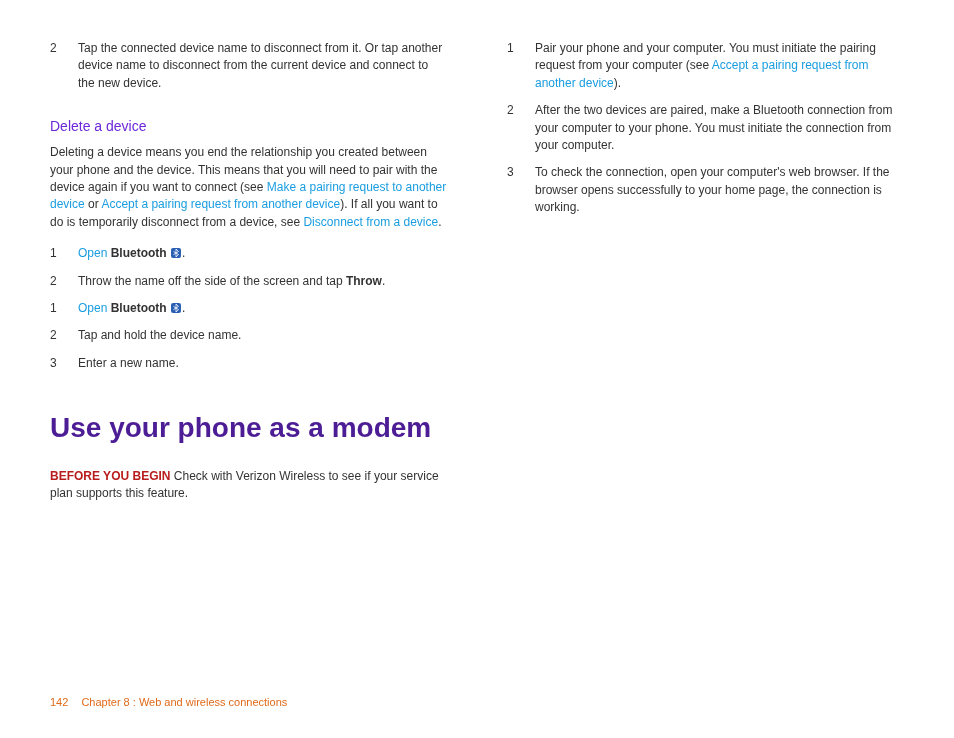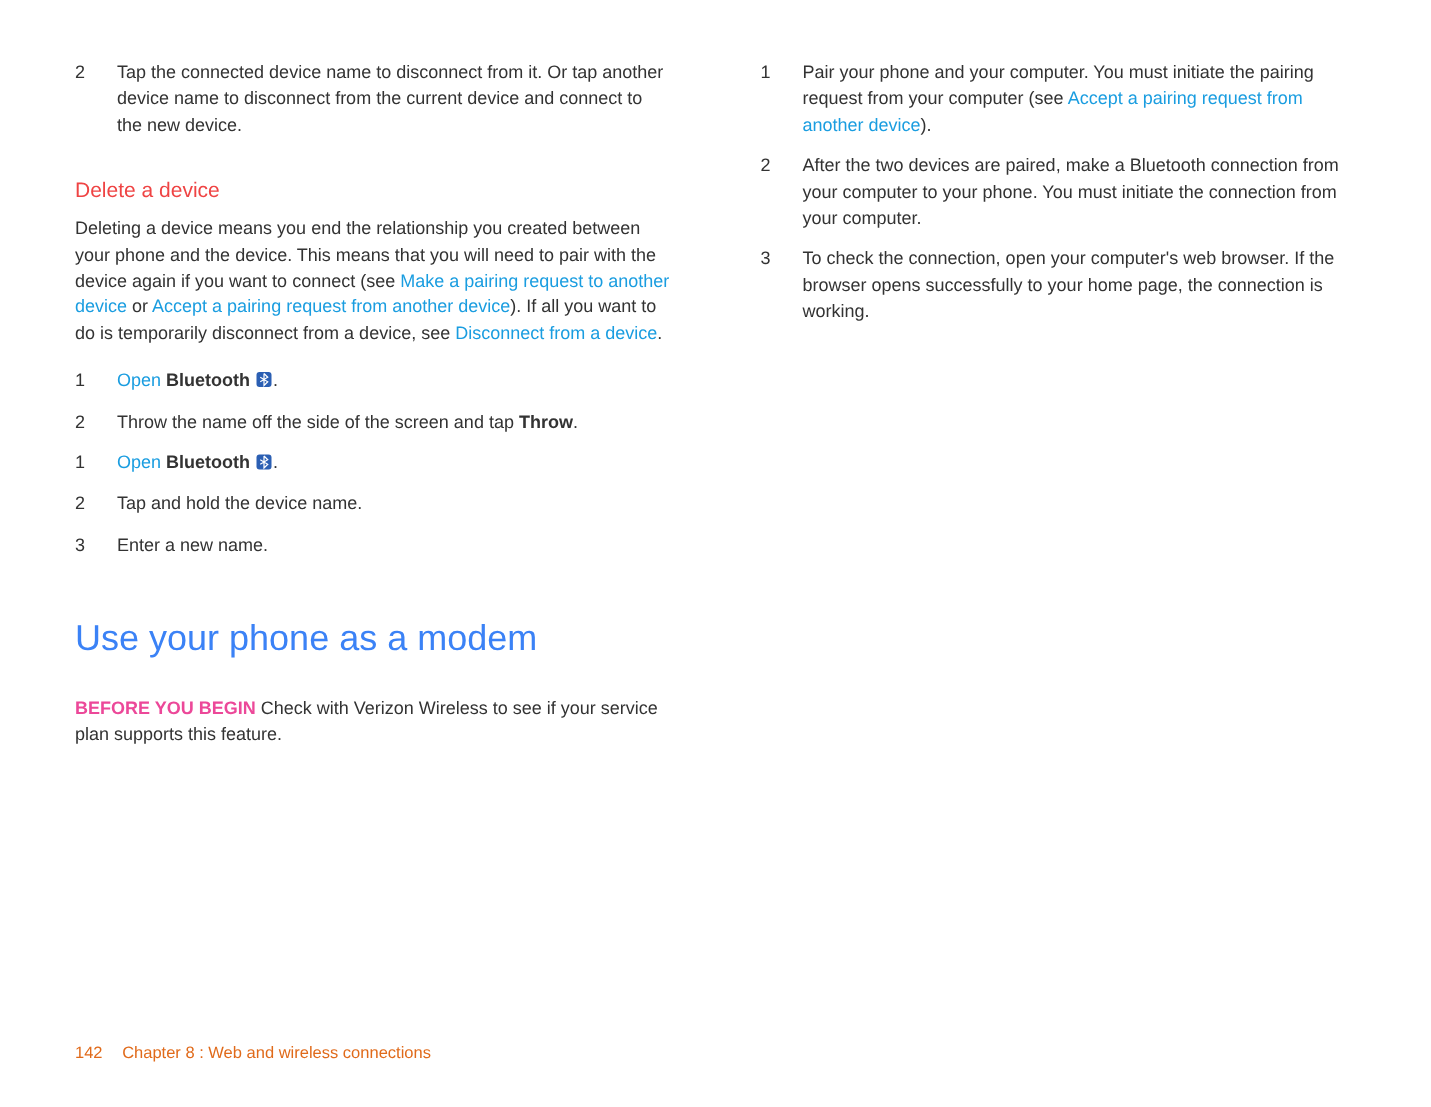--- a/index.html
+++ b/index.html
@@ -30,39 +30,39 @@
   .step .num {
     width: 28px;
     flex-shrink: 0;
   }
   .step .body {
     flex: 1;
   }
   h3.sub {
     font-weight: 400;
     font-size: 14px;
-    color: #ef4444;
+    color: #6d28d9;
     margin: 26px 0 10px 0;
   }
   h2.section {
-    font-weight: 400;
-    font-size: 24px;
-    color: #3b82f6;
+    font-weight: 700;
+    font-size: 28px;
+    color: #4c1d95;
     margin: 40px 0 24px 0;
   }
   p {
     margin: 0 0 14px 0;
     line-height: 1.45;
   }
   .link {
     color: #1a9de0;
     cursor: pointer;
   }
   .warn {
-    color: #ec4899;
+    color: #b91c1c;
     font-weight: 700;
   }
   .bold {
     font-weight: 700;
     text-align: center;
   }
   .bt-icon {
     display: inline-block;
     width: 12px;
     height: 12px;

